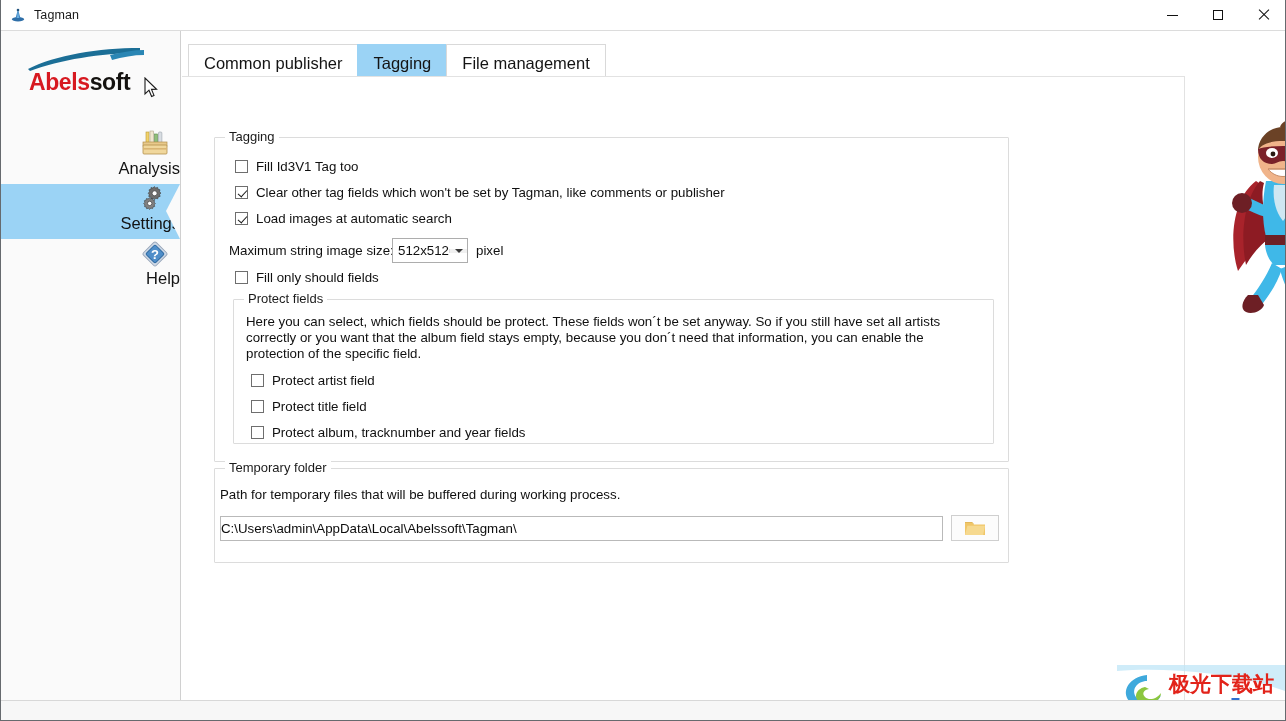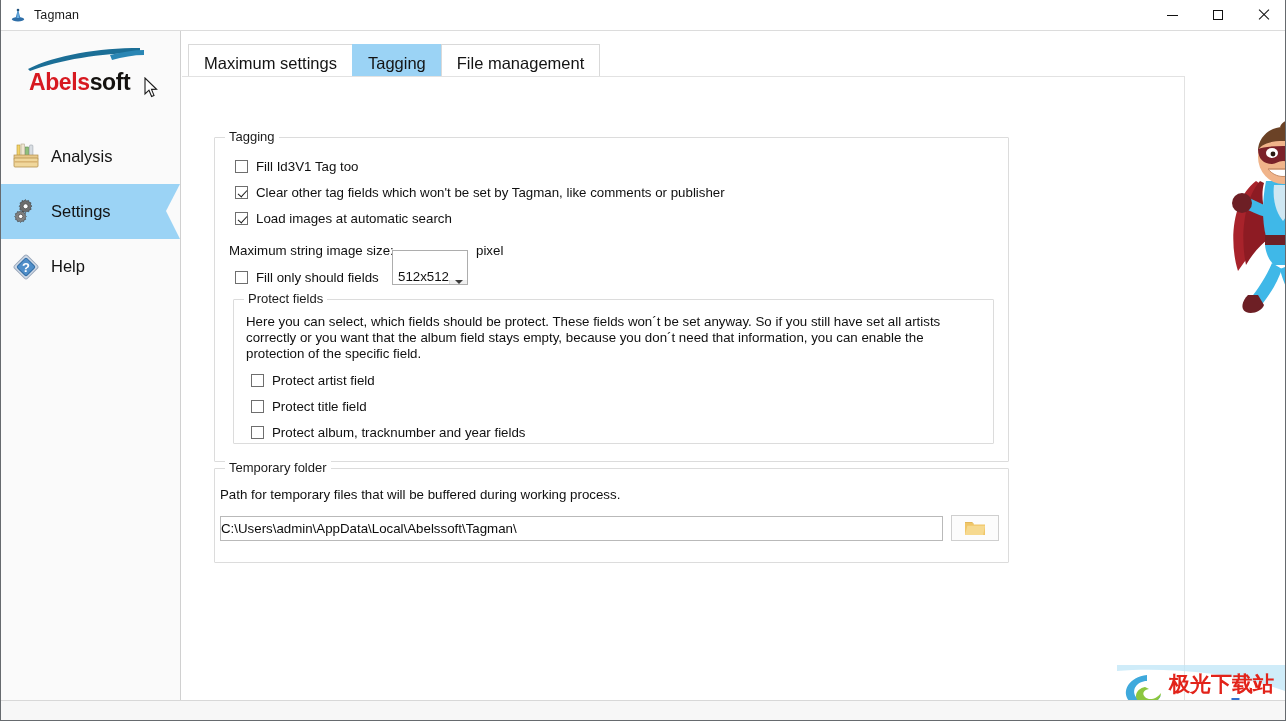--- a/index.html
+++ b/index.html
@@ -78,23 +78,24 @@
   .brand-a { color: #d71920; }
   .brand-b { color: #14120f; }
   .cursor-arrow {
     position: absolute; left: 143px; top: 46px; width: 16px; height: 22px;
   }
 
   .navlist { margin-top: 20px; }
   .navitem {
     position: relative;
     height: 55px;
-    display: flex; align-items: center;
+    display: flex; align-items: flex-end;
     padding-left: 10px;
     cursor: default;
+    flex-direction: column;
   }
   .navitem.selected { background: #9bd3f5; }
   .navitem .notch {
     position: absolute; right: 0; top: 0;
     width: 0; height: 0;
     border-top: 27px solid transparent;
     border-bottom: 28px solid transparent;
     border-right: 14px solid #fafafa;
   }
   .nav-icon {
@@ -176,24 +177,24 @@
     border-width: 0 1.6px 1.6px 0;
     transform: rotate(42deg);
   }
 
   
   .label-plain {
     position: absolute; font-size: 13.3px; color: #101010; white-space: nowrap;
   }
   .combo {
     position: absolute;
-    height: 35px;
+    height: 25px;
     border: 1px solid #adadad;
     background: #ffffff;
-    display: flex; align-items: flex-end; margin-top: 12px;
+    display: flex; align-items: center;
   }
   .combo-value {
     flex: 1; display: flex; align-items: center;
     padding-left: 5px;
     font-size: 13.3px; color: #101010;
   }
   .combo-arrow {
     width: 19px;
     border-left: 1px solid #dcdcdc;
     background: #f0f0f0;
@@ -341,21 +342,21 @@
       </div>
 
     </div>
   </div>
 
   <div class="content">
 
     <div class="tabstrip">
       <div class="tabs-row">
         <div class="tab">
-          <span>Maximum settings</span>
+          <span>Common publisher</span>
         </div>
         <div class="tab active">
           <span>Tagging</span>
         </div>
         <div class="tab">
           <span>File management</span>
         </div>
       </div>
     </div>
 

